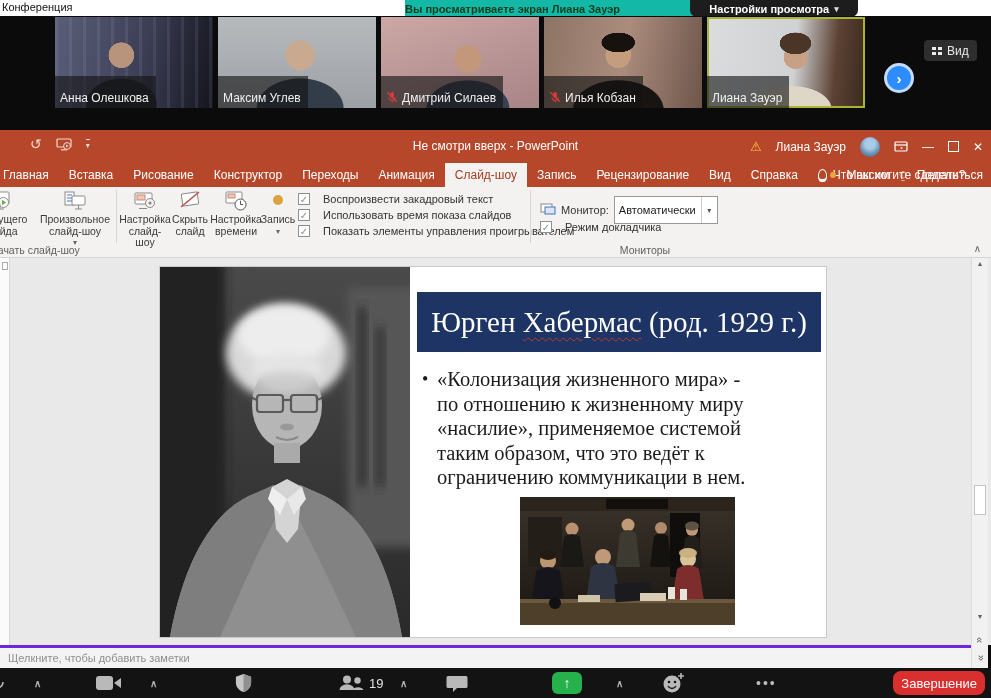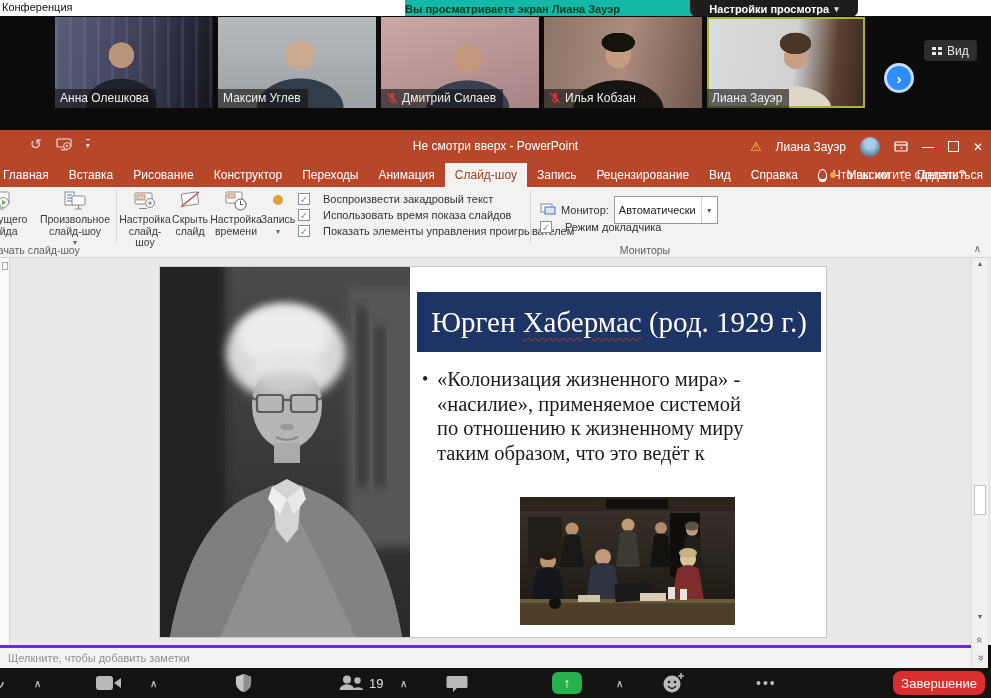--- a/index.html
+++ b/index.html
@@ -13,21 +13,21 @@
     color:#0b3d1d;font-size:11px;font-weight:bold;display:flex;align-items:center;justify-content:flex-start;}
   .view-pill{position:absolute;left:690px;top:0;width:168px;height:17px;background:#1d1d1d;border-radius:0 0 7px 7px;
     color:#fff;font-size:11px;font-weight:bold;display:flex;align-items:center;justify-content:center;gap:5px;cursor:pointer;}
   .view-pill .caret{font-size:9px;color:#ddd;}
 
   
   .filmstrip{position:absolute;left:0;top:16px;width:991px;height:114px;background:#0b0b0b;}
   .tile{position:absolute;top:1px;width:158px;height:91px;overflow:hidden;background:#222;}
   .tile.active{outline:2px solid #a9b430;outline-offset:-2px;}
   .nameplate{position:absolute;left:0;bottom:0;background:rgba(20,20,20,.62);color:#f0f0f0;
-    font-size:12px;padding:2px 7px 3px 5px;display:flex;align-items:center;gap:4px;white-space:nowrap;}
+    font-size:12px;padding:15px 7px 3px 5px;display:flex;gap:4px;white-space:nowrap;}
   .t1{background:
     radial-gradient(circle 13px at 42% 42%, #b7947b 97%, rgba(0,0,0,0)),
     radial-gradient(ellipse 36px 26px at 42% 96%, #20222b 97%, rgba(0,0,0,0)),
     repeating-linear-gradient(90deg, rgba(190,200,235,.10) 0 3px, rgba(0,0,0,0) 3px 14px),
     linear-gradient(100deg,#5a5e78 0%,#3c3e55 55%,#14151d 100%);}
   .t2{background:
     radial-gradient(circle 15px at 52% 42%, #c9a98f 97%, rgba(0,0,0,0)),
     radial-gradient(ellipse 44px 30px at 52% 100%, #323d49 97%, rgba(0,0,0,0)),
     linear-gradient(180deg,#b7babd 0%,#9da1a6 100%);}
   .t3{background:
@@ -379,23 +379,24 @@
       <path d="M112 220 L127 212 L142 220 L138 262 L127 276 L116 262 Z" fill="#d4d4d4"></path>
       <path d="M112 220 L127 232 L120 248 L108 232 Z" fill="#efefef"></path>
       <path d="M142 220 L127 232 L134 248 L146 232 Z" fill="#e8e8e8"></path>
     </svg>
     <div class="slide-title">
       <span>Юрген </span><span class="wavy">Хабермас</span><span> (род. 1929 г.)</span>
     </div>
     <div class="slide-bullet">
       <span class="bdot">•</span>
       <div>«Колонизация жизненного мира»  -</div>
+      <div>по отношению к жизненному миру</div>
       <div>«насилие», применяемое системой</div>
-      <div>по отношению к жизненному миру</div>
       <div>таким образом, что это ведёт к</div>
+      <div>ограничению коммуникации в нем.</div>
     </div>
     <svg class="movie" viewBox="0 0 215 128">
       <defs>
           <linearGradient id="mg" x1="0" y1="0" x2="0" y2="1">
             <stop offset="0" stop-color="#3a332a"></stop>
             <stop offset="1" stop-color="#191511"></stop>
           </linearGradient>
         </defs>
       <rect width="215" height="128" fill="url(#mg)"></rect>
       <rect x="0" y="0" width="215" height="14" fill="#2b251e"></rect>

